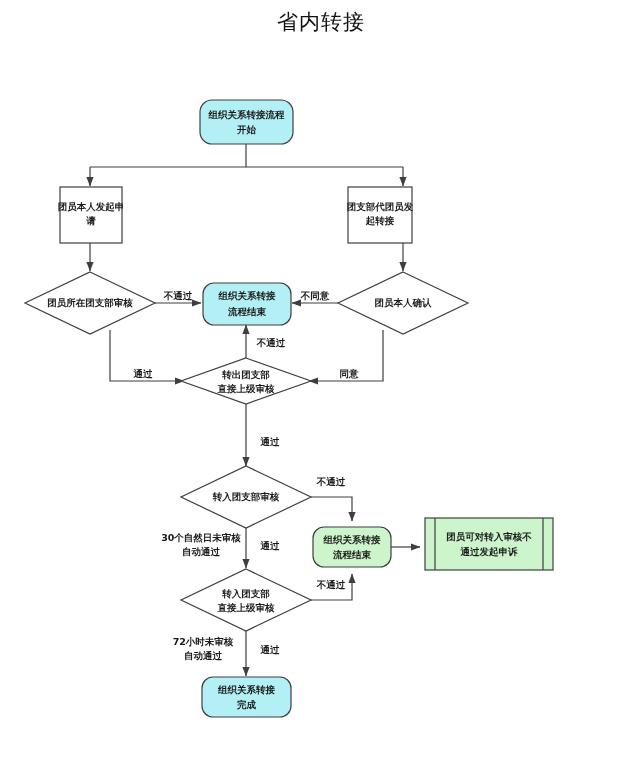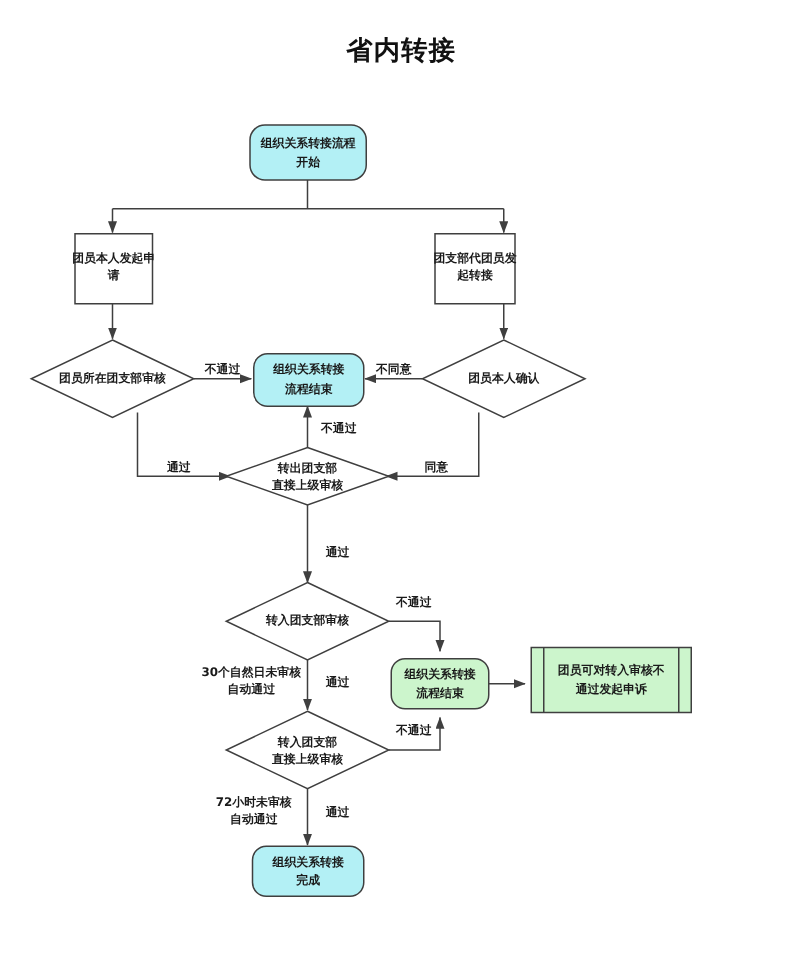--- a/index.html
+++ b/index.html
@@ -14,26 +14,26 @@
     overflow: hidden;
     position: relative;
   }
   #flow-root {
     position: relative;
     width: 642px;
     height: 769px;
   }
   .chart-title {
     position: absolute;
-    top: 26px;
+    top: 8px;
     left: 0;
     width: 642px;
     text-align: center;
     font-size: 21px;
-    font-weight: bold;
+    font-weight: normal;
     color: #111111;
     letter-spacing: 1px;
   }
   svg.flow-canvas {
     position: absolute;
     top: 0;
     left: 0;
     width: 642px;
     height: 769px;
   }

